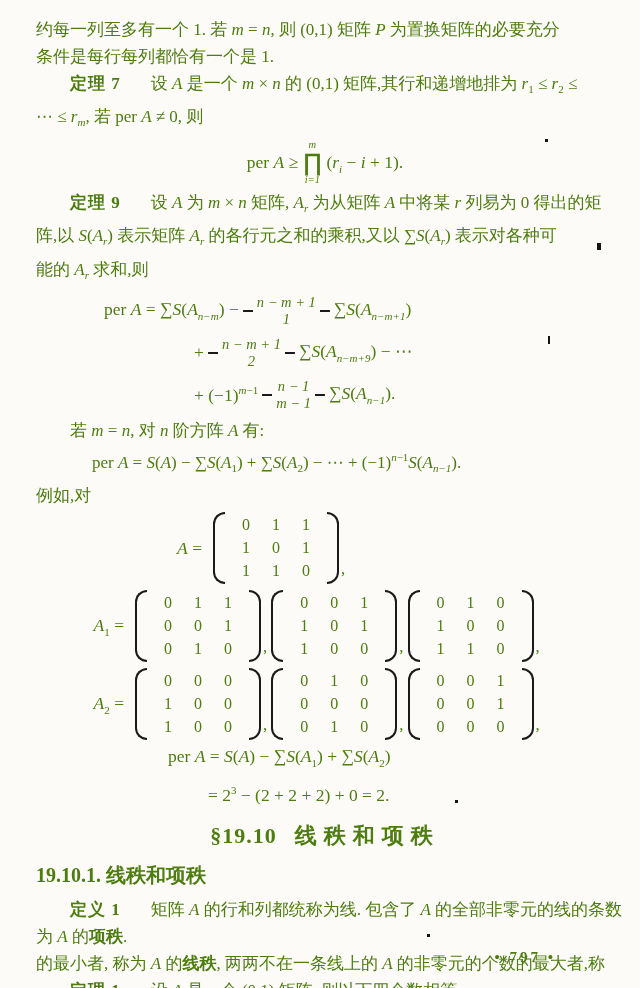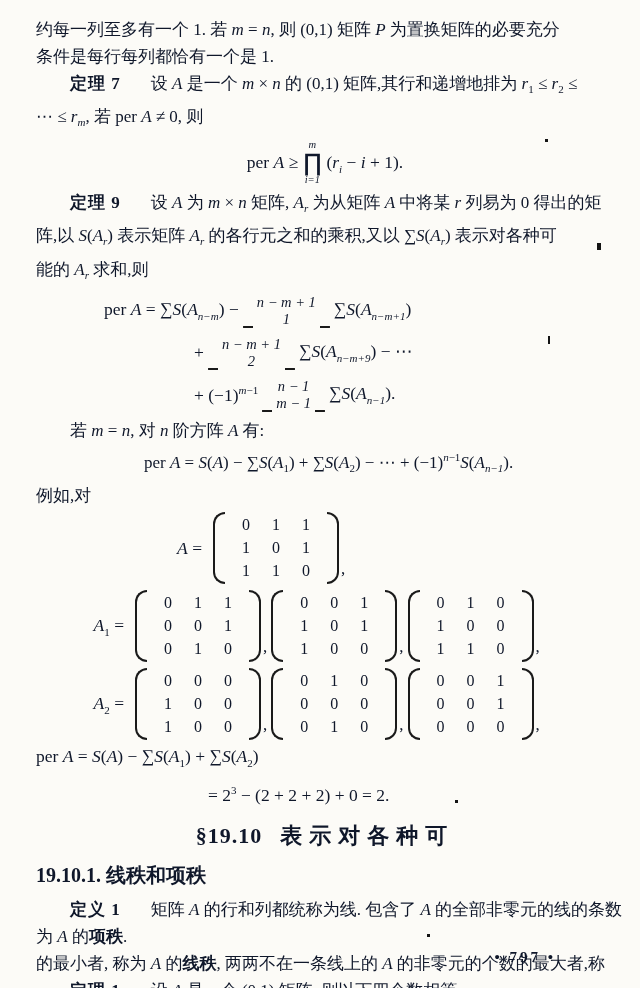--- a/index.html
+++ b/index.html
@@ -1,55 +1,55 @@
 <!DOCTYPE html>
 <html><head>
 <meta charset="utf-8">
 <style>
   html,body{margin:0;padding:0;background:#e8e8e8;}
   .page{
     position:relative;width:640px;height:988px;margin:0 auto;
     background:#fcfbf7;overflow:hidden;box-sizing:border-box;
     padding:16px 26px 0 36px;
     font-family:"Liberation Serif","DejaVu Serif",serif;
-    color:#0f172a;
+    color:#4d7c0f;
   }
   .tline{line-height:27px;font-size:17px;white-space:nowrap;}
   .ind{padding-left:34px;}
   .thm-label{font-weight:bold;margin-right:30px;letter-spacing:1px;}
   
   .center-formula{display:flex;justify-content:center;align-items:center;height:52px;font-size:17.5px;}
   .prod{display:inline-flex;flex-direction:column;align-items:center;line-height:1;margin:0 5px;}
   .prod-lim{font-size:10.5px;font-style:italic;line-height:1;}
   .prod-sym{font-size:24px;line-height:1;font-family:"DejaVu Sans",sans-serif;}
   
   .exp-line{display:flex;align-items:center;font-size:17.5px;line-height:1.1;height:40px;margin:2px 0;}
   .exp-line.l1{margin-left:68px;}
   .exp-line.l2,.exp-line.l3{margin-left:158px;}
-  .binom{display:inline-flex;align-items:flex-end;margin:0 4px;}
+  .binom{display:inline-flex;align-items:center;margin:0 4px;}
   .binom-col{display:inline-flex;flex-direction:column;align-items:center;justify-content:center;
              font-size:14.5px;line-height:1.2;padding:0 4px;font-style:italic;}
   .bparen{width:8px;}
   .bparen.l{border-left:2px solid #1a1a1a;border-top:1.5px solid #1a1a1a;border-bottom:1.5px solid #1a1a1a;border-radius:10px 0 0 10px;}
   .bparen.r{border-right:2px solid #1a1a1a;border-top:1.5px solid #1a1a1a;border-bottom:1.5px solid #1a1a1a;border-radius:0 10px 10px 0;}
   
   .mat-line{display:flex;align-items:center;height:78px;font-size:17px;}
   .mat-line.center{margin-left:118px;}
   .mat-line.triple{margin-left:40px;}
   .mat-label{margin-right:10px;min-width:48px;text-align:right;font-size:17.5px;}
   .mat{display:inline-flex;align-items:stretch;margin:0 1px;height:72px;}
   .mparen{width:10px;}
   .mparen.l{border-left:2.2px solid #1a1a1a;border-top:2px solid #1a1a1a;border-bottom:2px solid #1a1a1a;border-radius:16px 0 0 16px;}
   .mparen.r{border-right:2.2px solid #1a1a1a;border-top:2px solid #1a1a1a;border-bottom:2px solid #1a1a1a;border-radius:0 16px 16px 0;}
   .mgrid{display:grid;grid-template-columns:repeat(3,30px);align-content:center;row-gap:3px;padding:2px 6px;}
   .mcell{font-size:16px;line-height:20px;text-align:center;}
   .mat-comma{align-self:flex-end;padding:0 3px 8px 1px;}
   
   .result-line{font-size:17.5px;line-height:27px;white-space:nowrap;}
-  .result-line.r1{}
+  .result-line.r1{margin-left:132px;}
   .result-line.r2{margin-left:172px;}
   .section-head{text-align:center;font-weight:bold;font-size:22px;margin:14px 0 10px 0;line-height:28px;}
   .section-head .num{margin-right:18px;letter-spacing:1px;}
   .section-head .ttl{letter-spacing:7px;}
   .subsection-head{font-weight:bold;font-size:20px;line-height:30px;margin:4px 0 6px 0;}
   i{font-style:italic;}
   sub,sup{font-size:11px;}
   .page-number{position:absolute;right:84px;bottom:22px;font-size:15px;font-weight:bold;letter-spacing:3px;}
   .speck{position:absolute;background:#141414;}
 </style>
@@ -122,21 +122,21 @@
           <span>m − 1</span>
         </span>
         <span class="bparen r"></span>
       </span>
       <span>∑<i>S</i>(<i>A<sub>n−1</sub></i>).</span>
     </div>
   </div>
 
   <div>
     <div class="tline ind">若 <i>m</i> = <i>n</i>, 对 <i>n</i> 阶方阵 <i>A</i> 有:</div>
-    <div class="tline" style="margin-left:108px;">per <i>A</i> = <i>S</i>(<i>A</i>) − ∑<i>S</i>(<i>A</i><sub>1</sub>) + ∑<i>S</i>(<i>A</i><sub>2</sub>) − ⋯ + (−1)<sup><i>n</i>−1</sup><i>S</i>(<i>A<sub>n−1</sub></i>).</div>
+    <div class="tline" style="margin-left:56px;">per <i>A</i> = <i>S</i>(<i>A</i>) − ∑<i>S</i>(<i>A</i><sub>1</sub>) + ∑<i>S</i>(<i>A</i><sub>2</sub>) − ⋯ + (−1)<sup><i>n</i>−1</sup><i>S</i>(<i>A<sub>n−1</sub></i>).</div>
     <div class="tline">例如,对</div>
   </div>
 
   <div class="mat-line center">
     <span class="mat-label"><i>A</i> =</span>
     <span class="mat">
       <span class="mparen l"></span>
       <span class="mgrid">
           <span class="mcell">0</span>
           <span class="mcell">1</span>
@@ -256,21 +256,21 @@
     </span>
     <span class="mat-comma">,</span>
   </div>
 
   <div>
     <div class="result-line r1">per <i>A</i> = <i>S</i>(<i>A</i>) − ∑<i>S</i>(<i>A</i><sub>1</sub>) + ∑<i>S</i>(<i>A</i><sub>2</sub>)</div>
     <div class="result-line r2">= 2<sup>3</sup> − (2 + 2 + 2) + 0 = 2.</div>
   </div>
 
   <div class="section-head">
-    <span class="num">§19.10</span><span class="ttl">表示对各种可</span>
+    <span class="num">§19.10</span><span class="ttl">线秩和项秩</span>
   </div>
 
   <div class="subsection-head">19.10.1. 线秩和项秩</div>
 
   <div>
     <div class="tline ind">
       <span class="thm-label">定义 1</span><span>矩阵 <i>A</i> 的行和列都统称为线.  包含了 <i>A</i> 的全部非零元的线的条数</span>
     </div>
     <div class="tline">为 <i>A</i> 的<b>项秩</b>.</div>
     <div class="tline">的最小者, 称为 <i>A</i> 的<b>线秩</b>, 两两不在一条线上的 <i>A</i> 的非零元的个数的最大者,称</div>

